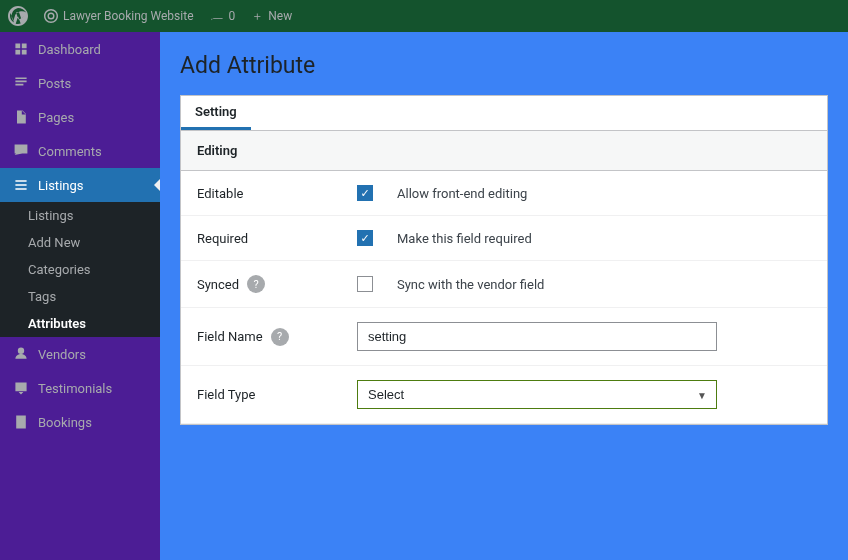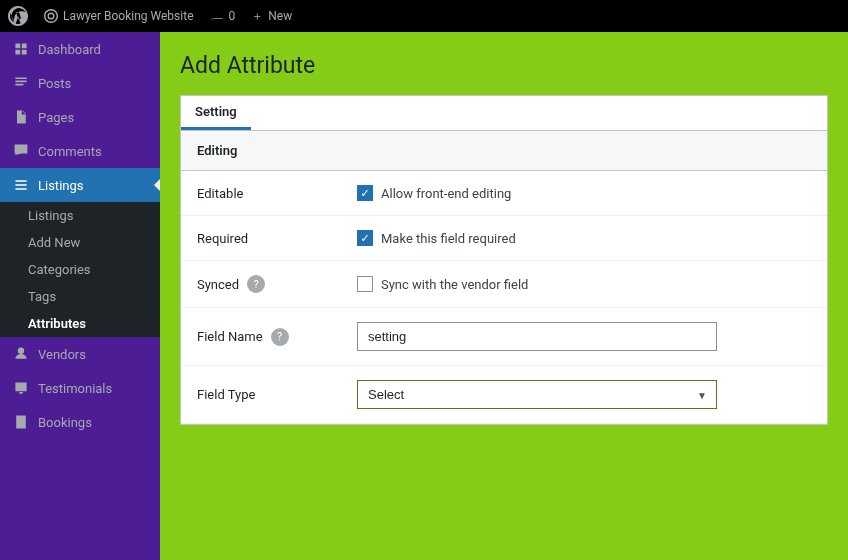--- a/index.html
+++ b/index.html
@@ -1,56 +1,56 @@
 <!DOCTYPE html>
 <html><head>
   <meta charset="utf-8">
   <style>
     * { box-sizing: border-box; margin: 0; padding: 0; }
     body { font-family: -apple-system, BlinkMacSystemFont, "Segoe UI", Roboto, sans-serif; font-size: 13px; background: #f0f0f1; display: flex; flex-direction: column; height: 560px; overflow: hidden; }
 
     
-    .topbar { background: #000000; height: 32px; display: flex; align-items: center; padding: 0 8px; gap: 16px; flex-shrink: 0; }
+    .topbar { background: #14532d; height: 32px; display: flex; align-items: center; padding: 0 8px; gap: 16px; flex-shrink: 0; }
     .topbar-item { color: #a7aaad; display: flex; align-items: center; gap: 5px; font-size: 12px; cursor: pointer; }
     .wp-logo { width: 20px; height: 20px; }
 
     
     .layout { display: flex; flex: 1; overflow: hidden; }
 
     
     .sidebar { width: 160px; background: #4c1d95; flex-shrink: 0; overflow-y: auto; }
     .sidebar-menu-item { display: flex; align-items: center; gap: 8px; padding: 8px 10px 8px 12px; color: #a7aaad; cursor: pointer; font-size: 13px; position: relative; }
     .sidebar-menu-item.active { background: #2271b1; color: #fff; }
     .sidebar-menu-item .icon { width: 18px; height: 18px; display: flex; align-items: center; justify-content: center; flex-shrink: 0; }
     .sidebar-arrow { position: absolute; right: 0; top: 50%; transform: translateY(-50%); border-top: 6px solid transparent; border-bottom: 6px solid transparent; border-right: 6px solid #f0f0f1; }
     .sidebar-submenu { background: #1d2327; }
     .sidebar-submenu-item { padding: 6px 10px 6px 28px; color: #a7aaad; cursor: pointer; font-size: 13px; }
     .sidebar-submenu-item.active { color: #fff; font-weight: 600; }
 
     
-    .main { flex: 1; overflow-y: auto; background: #84cc16; padding: 20px; }
+    .main { flex: 1; overflow-y: auto; background: #3b82f6; padding: 20px; }
     .page-title { font-size: 23px; font-weight: 400; color: #1d2327; margin-bottom: 16px; }
 
     
     .card { background: #fff; border: 1px solid #c3c4c7; }
     .card-tab { background: #fff; border-bottom: 1px solid #c3c4c7; }
     .tab-label { display: inline-block; padding: 8px 14px; font-size: 13px; font-weight: 600; color: #1d2327; border-bottom: 3px solid #2271b1; cursor: pointer; }
 
     .section-header { padding: 12px 16px; border-bottom: 1px solid #c3c4c7; font-weight: 600; color: #1d2327; font-size: 13px; background: #f6f7f7; }
 
     .form-table { width: 100%; border-collapse: collapse; }
     .form-table tr { border-bottom: 1px solid #f0f0f1; }
     .form-table td { padding: 14px 16px; vertical-align: middle; }
     .form-table .label-cell { width: 160px; font-weight: 400; color: #1d2327; white-space: nowrap; }
     .form-table .field-cell { color: #3c434a; }
 
     .field-row { display: flex; align-items: center; gap: 8px; }
 
     
-    .checkbox-container { display: flex; align-items: center; gap: 8px; }
+    .checkbox-container { display: flex; align-items: center; gap: 24px; }
     .checkbox { width: 16px; height: 16px; border: 1px solid #8c8f94; background: #fff; display: flex; align-items: center; justify-content: center; flex-shrink: 0; cursor: pointer; }
     .checkbox.checked { background: #2271b1; border-color: #2271b1; }
     .checkbox.checked::after { content: '✓'; color: #fff; font-size: 11px; line-height: 1; }
 
     
     .help-icon { width: 18px; height: 18px; border-radius: 50%; background: #a7aaad; color: #fff; display: flex; align-items: center; justify-content: center; font-size: 11px; cursor: pointer; flex-shrink: 0; }
 
     
     .text-input { width: 100%; max-width: 360px; padding: 6px 10px; border: 1px solid #8c8f94; font-size: 13px; color: #1d2327; outline: none; }
 

